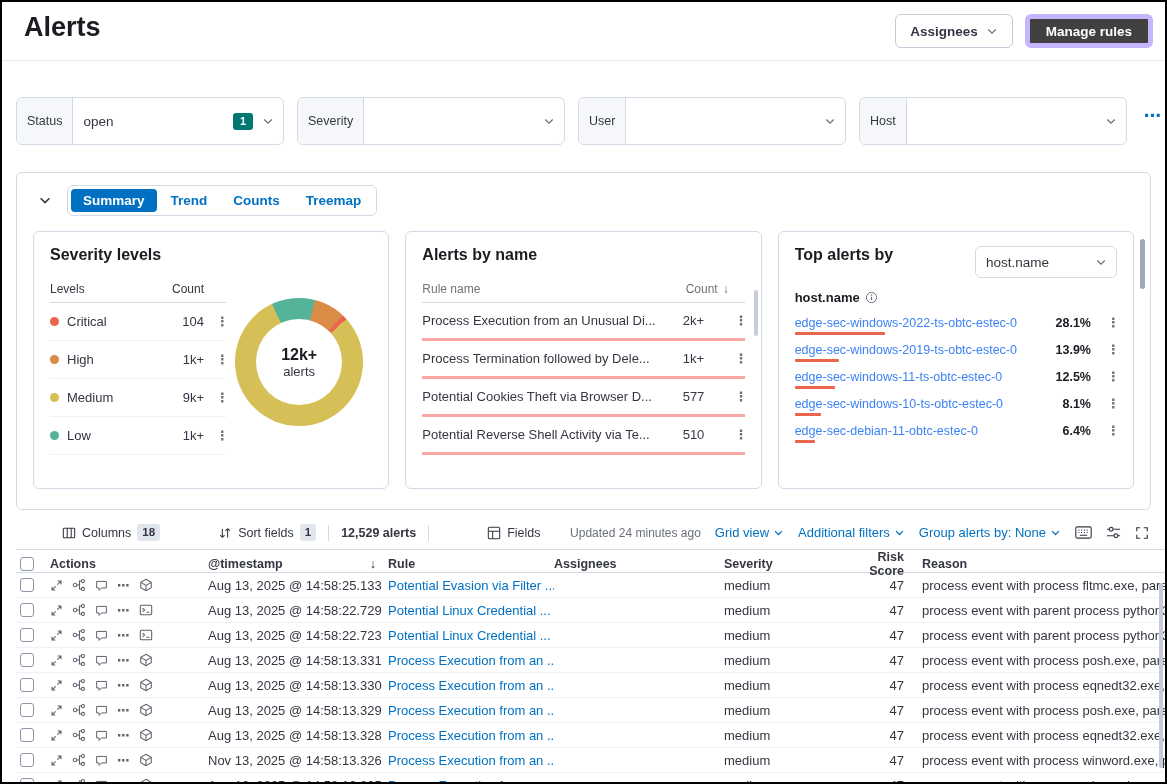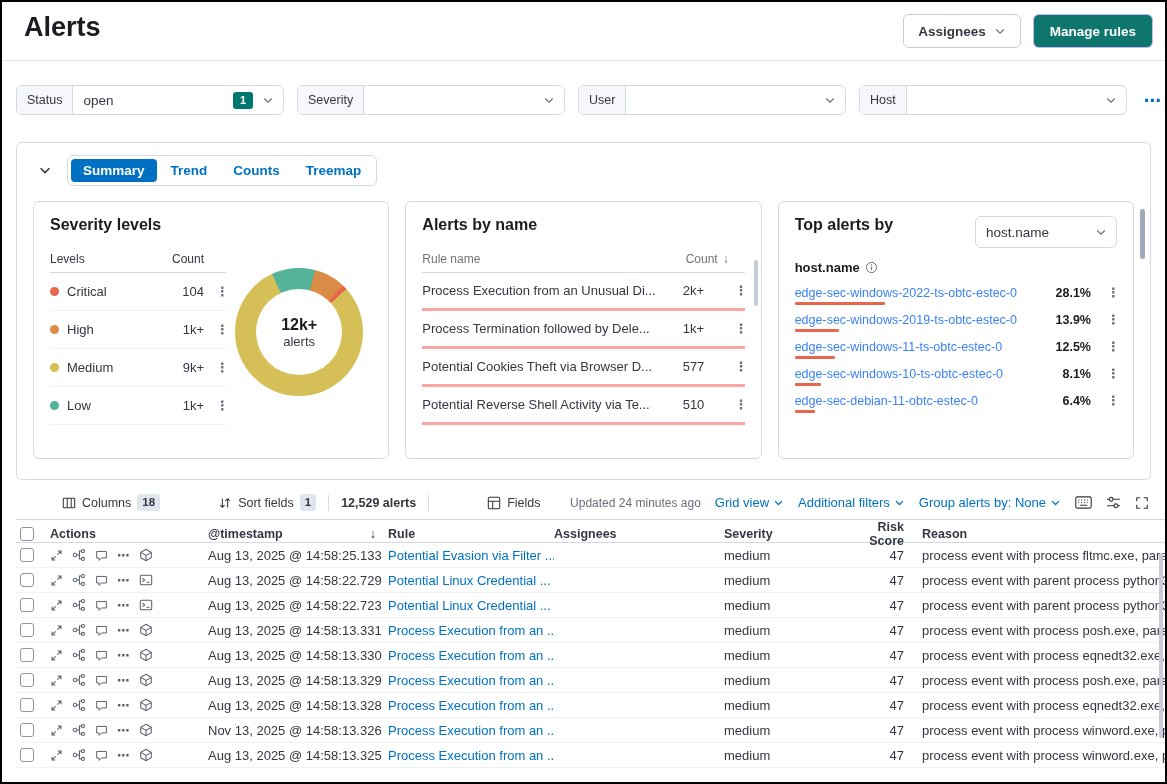--- a/index.html
+++ b/index.html
@@ -13,27 +13,27 @@
 
   
   .page-header { display:flex; align-items:flex-start; justify-content:space-between;
     padding:10px 12px 12px 22px; border-bottom:1px solid #e3e8f0; }
   .page-title { font-size:27px; font-weight:700; color:#1a1c21; }
   .header-actions { display:flex; gap:12px; padding-top:2px; }
   .btn { height:34px; border-radius:6px; font-size:13.5px; font-weight:600;
     padding:0 14px; cursor:pointer; display:inline-flex; align-items:center; gap:8px;
     font-family:inherit; }
   .btn-outline { background:#fff; border:1px solid #c5ccd8; color:#343741; }
-  .btn-primary { background:#0f766e; border:1px solid #c4b5fd; color:#fff; padding:11px 16px; }
+  .btn-primary { background:#404040; border:5px solid #c4b5fd; color:#fff; padding:11px 16px; }
   .chev { color:#69707d; display:inline-flex; }
 
   
   .filter-bar { display:flex; align-items:center; gap:13px; padding:24px 14px 27px; }
-  .filter-group { flex:0 0 268px; height:30px; display:flex; align-items:center;
-    border:1px solid #d3dae6; border-radius:6px; background:#fff; overflow:hidden; cursor:pointer; }
+  .filter-group { flex:0 0 268px; height:48px; display:flex; align-items:center;
+    border:1px solid #d3dae6; border-radius:6px; background:#fff; overflow:hidden; cursor:pointer;margin-top:12px; }
   .filter-prefix { background:#f5f7fa; border-right:1px solid #d3dae6; height:100%;
     display:flex; align-items:center; padding:0 10px; font-size:12.5px; color:#343741; flex:none; }
   .filter-value { font-size:13.5px; padding:0 10px; color:#343741; }
   .spacer { flex:1; }
   .filter-badge { background:#007871; color:#fff; font-size:11px; font-weight:700;
     border-radius:3px; padding:1px 7px; line-height:15px; }
   .filter-chevron { margin:0 9px; color:#69707d; display:inline-flex; }
   .filter-dots { color:#0071c2; font-size:17px; font-weight:700; letter-spacing:1px;
     margin-left:4px; cursor:pointer; line-height:1; }
 

